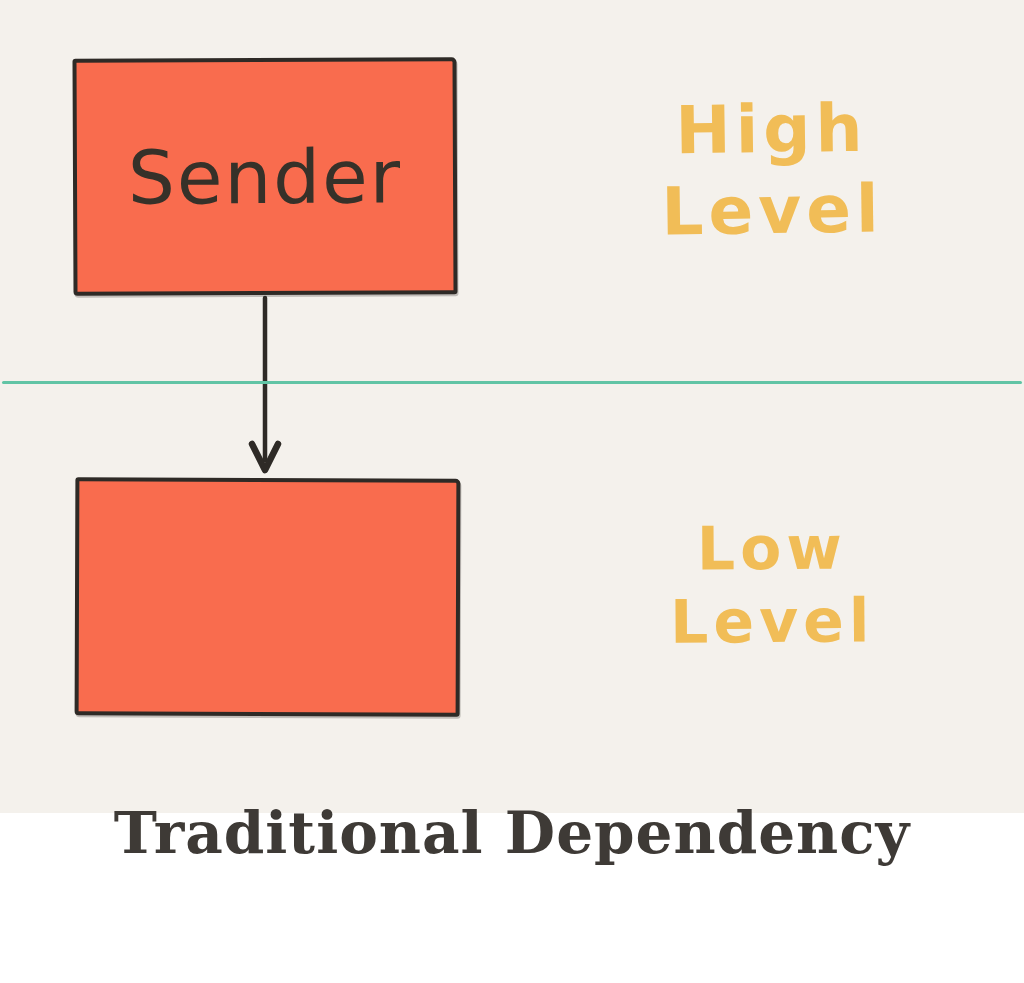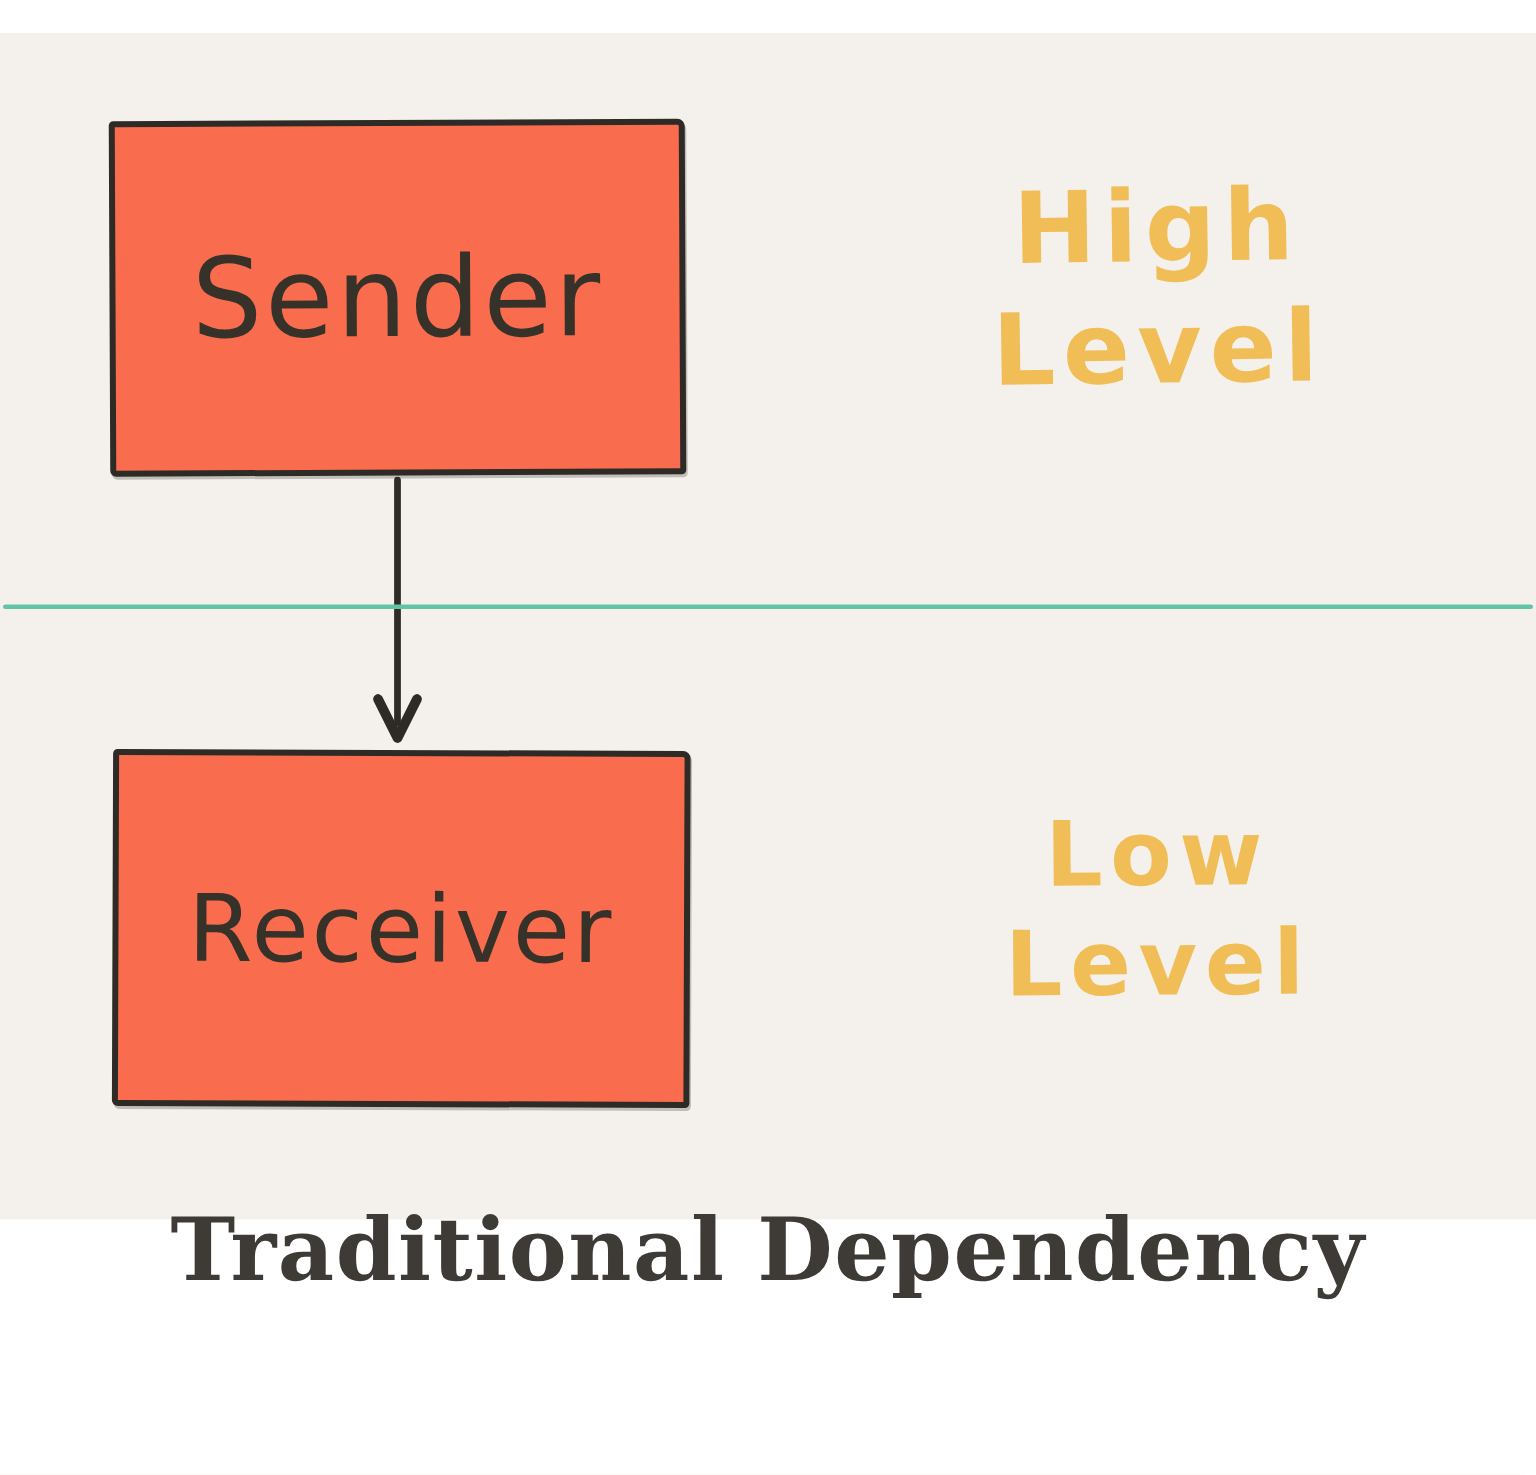--- a/index.html
+++ b/index.html
@@ -12,21 +12,20 @@
     width: 1024px;
     height: 983px;
     overflow: hidden;
     background: var(--panel-white, #ffffff);
   }
   .upper-panel {
     position: absolute;
     left: 0; top: 0;
     width: 1024px; height: 908px;
     background: var(--background, #f4f1ec);
-    margin-top: 22px;
   }
   .node {
     position: absolute;
     border: 4px solid var(--box-border, #2e2a26);
     background: var(--box-fill, #f96c4e);
     color: var(--box-text, #363129);
     display: flex;
     flex-direction: column;
     align-items: center;
     justify-content: center;
@@ -120,21 +119,20 @@
     </div>
 
     <svg class="arrow-svg" width="44" height="190">
       <line class="arrow-stroke" x1="22" y1="6" x2="22" y2="168" stroke-width="4.5"></line>
       <polyline class="arrow-stroke" points="9,152 22,178 35,152" stroke-width="6.5"></polyline>
     </svg>
 
     <div class="divider-line"></div>
 
     <div class="node receiver-box">
-      <span class="node-label">Receiver</span>
     </div>
 
     <div class="level-label low-level-label">
       <span class="level-line">Low</span>
       <span class="level-line">Level</span>
     </div>
 
   </div>
 
   <div class="caption-panel">

